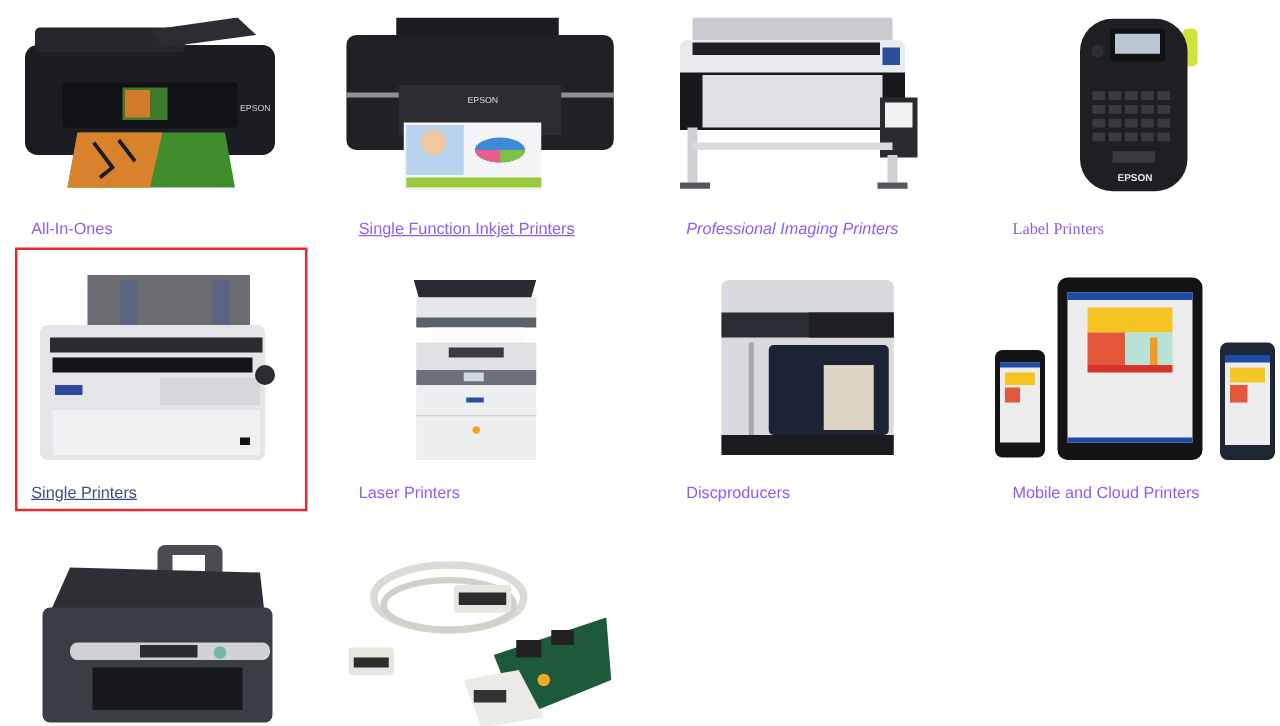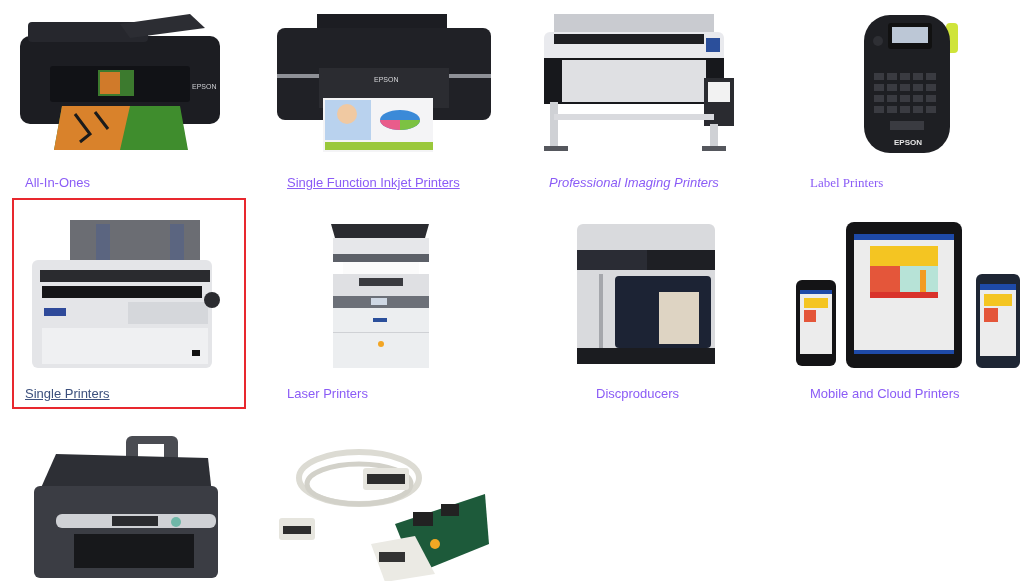--- a/index.html
+++ b/index.html
@@ -173,21 +173,21 @@
       <svg width="140" height="150" viewBox="0 0 140 150">
         <rect x="0" y="2" width="138" height="140" rx="6" fill="#d9dadd"></rect>
         <rect x="0" y="28" width="138" height="20" fill="#2a2c34"></rect>
         <rect x="70" y="28" width="68" height="20" fill="#1e1f24"></rect>
         <rect x="38" y="54" width="96" height="72" rx="4" fill="#1c2334"></rect>
         <rect x="82" y="70" width="40" height="52" fill="#ded4c3"></rect>
         <rect x="22" y="52" width="4" height="76" fill="#a5a7ac"></rect>
         <rect x="0" y="126" width="138" height="16" fill="#1b1c20"></rect>
       </svg>
     </div>
-    <span class="label" style="top:176px;margin-left:47px;">Discproducers</span>
+    <span class="label" style="top:176px;">Discproducers</span>
   </a>
 
   <a class="tile" style="left:810px; top:210px;">
     <div class="img" style="left:-14px; top:10px; height:150px;">
       <svg width="224" height="150" viewBox="0 0 224 150">
         <rect x="50" y="2" width="116" height="146" rx="8" fill="#141416"></rect>
         <rect x="58" y="14" width="100" height="120" fill="#ececec"></rect>
         <rect x="58" y="14" width="100" height="6" fill="#1e4aa8"></rect>
         <rect x="58" y="130" width="100" height="4" fill="#1e4aa8"></rect>
         <rect x="74" y="26" width="68" height="20" fill="#f4c522"></rect>

